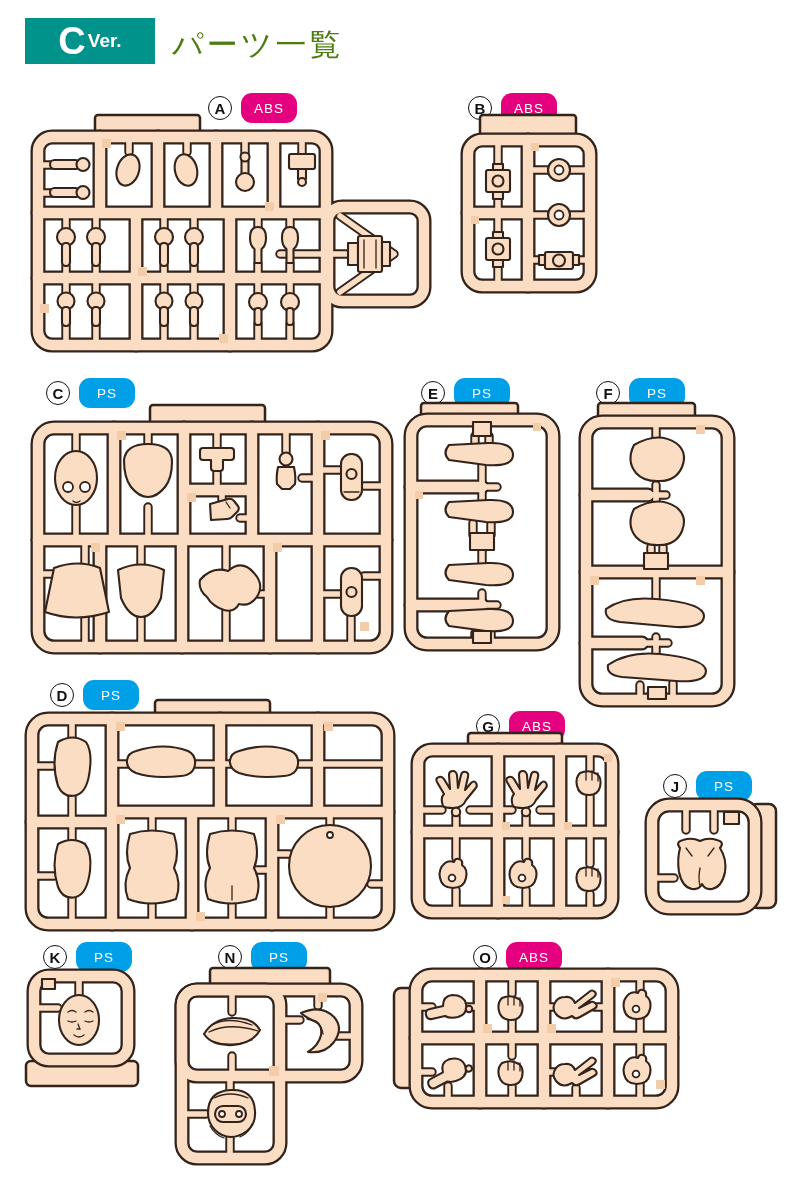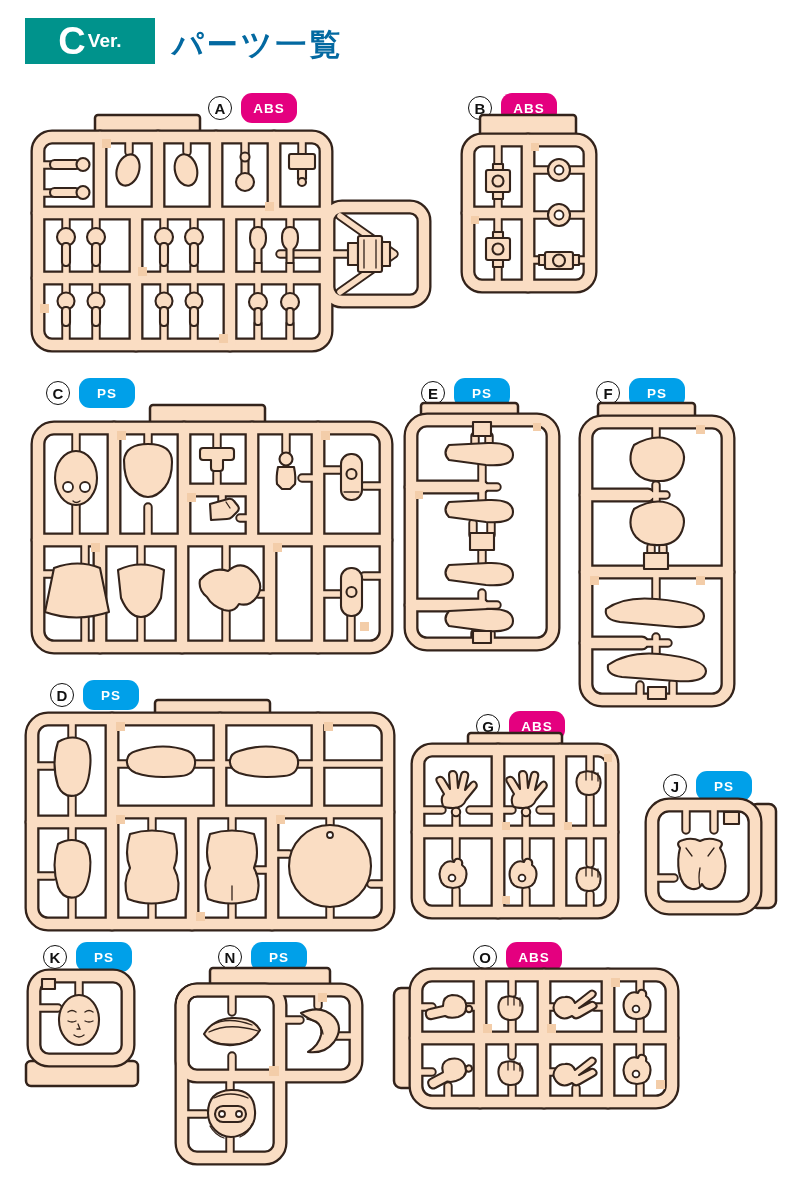--- a/index.html
+++ b/index.html
@@ -11,27 +11,27 @@
     --teal:#00938C;
   }
   *{box-sizing:border-box}
   html,body{margin:0;padding:0;background:#fff;font-family:"Liberation Sans",sans-serif}
   .page{position:relative;width:800px;height:1200px;background:#fff;overflow:hidden}
 
   .version-badge{position:absolute;left:25px;top:18px;width:130px;height:46px;
     background:var(--teal);color:#fff;display:flex;align-items:center;justify-content:center}
   .v-big{font-size:38px;font-weight:bold;line-height:1}
   .v-small{font-size:19px;font-weight:bold;margin-top:0;margin-left:2px}
-  .page-title{position:absolute;left:172px;top:24px;margin:0;font-size:31px;font-weight:bold;
-    color:#0369a1;letter-spacing:3px}
+  .page-title{position:absolute;left:172px;top:24px;margin:0;font-size:31px;font-weight:normal;
+    color:#4d7c0f;letter-spacing:3px}
 
   .sprue-label{position:absolute;display:flex;align-items:center;gap:9px;height:24px}
   .letter{width:24px;height:24px;border:1.7px solid #111;border-radius:50%;background:#fff;
     display:flex;align-items:center;justify-content:center;font-size:15px;font-weight:bold;color:#111}
-  .pill{min-width:56px;height:30px;border-radius:11px;background:#999;color:#fff;font-weight:bold;
+  .pill{min-width:56px;height:30px;border-radius:11px;background:#999;color:#fff;font-weight:normal;
     font-size:13.5px;display:flex;align-items:center;justify-content:center;padding:0 12px;letter-spacing:1px}
 
   svg.sprue{position:absolute}
   svg .o{stroke:var(--outline);fill:none;stroke-linecap:round;stroke-linejoin:round}
   svg .f{stroke:var(--peach);fill:none;stroke-linecap:round;stroke-linejoin:round}
   svg .tab{fill:var(--peach);stroke:var(--outline);stroke-width:2.5}
   svg .p{fill:var(--peach);stroke:var(--outline);stroke-width:2.1;stroke-linejoin:round;stroke-linecap:round}
   svg .sh{fill:var(--shadow);stroke:none}
   svg .h{stroke:var(--outline);stroke-width:1.3;fill:none;stroke-linecap:round}
   svg .hole{fill:#fff;stroke:var(--outline);stroke-width:1.8}

